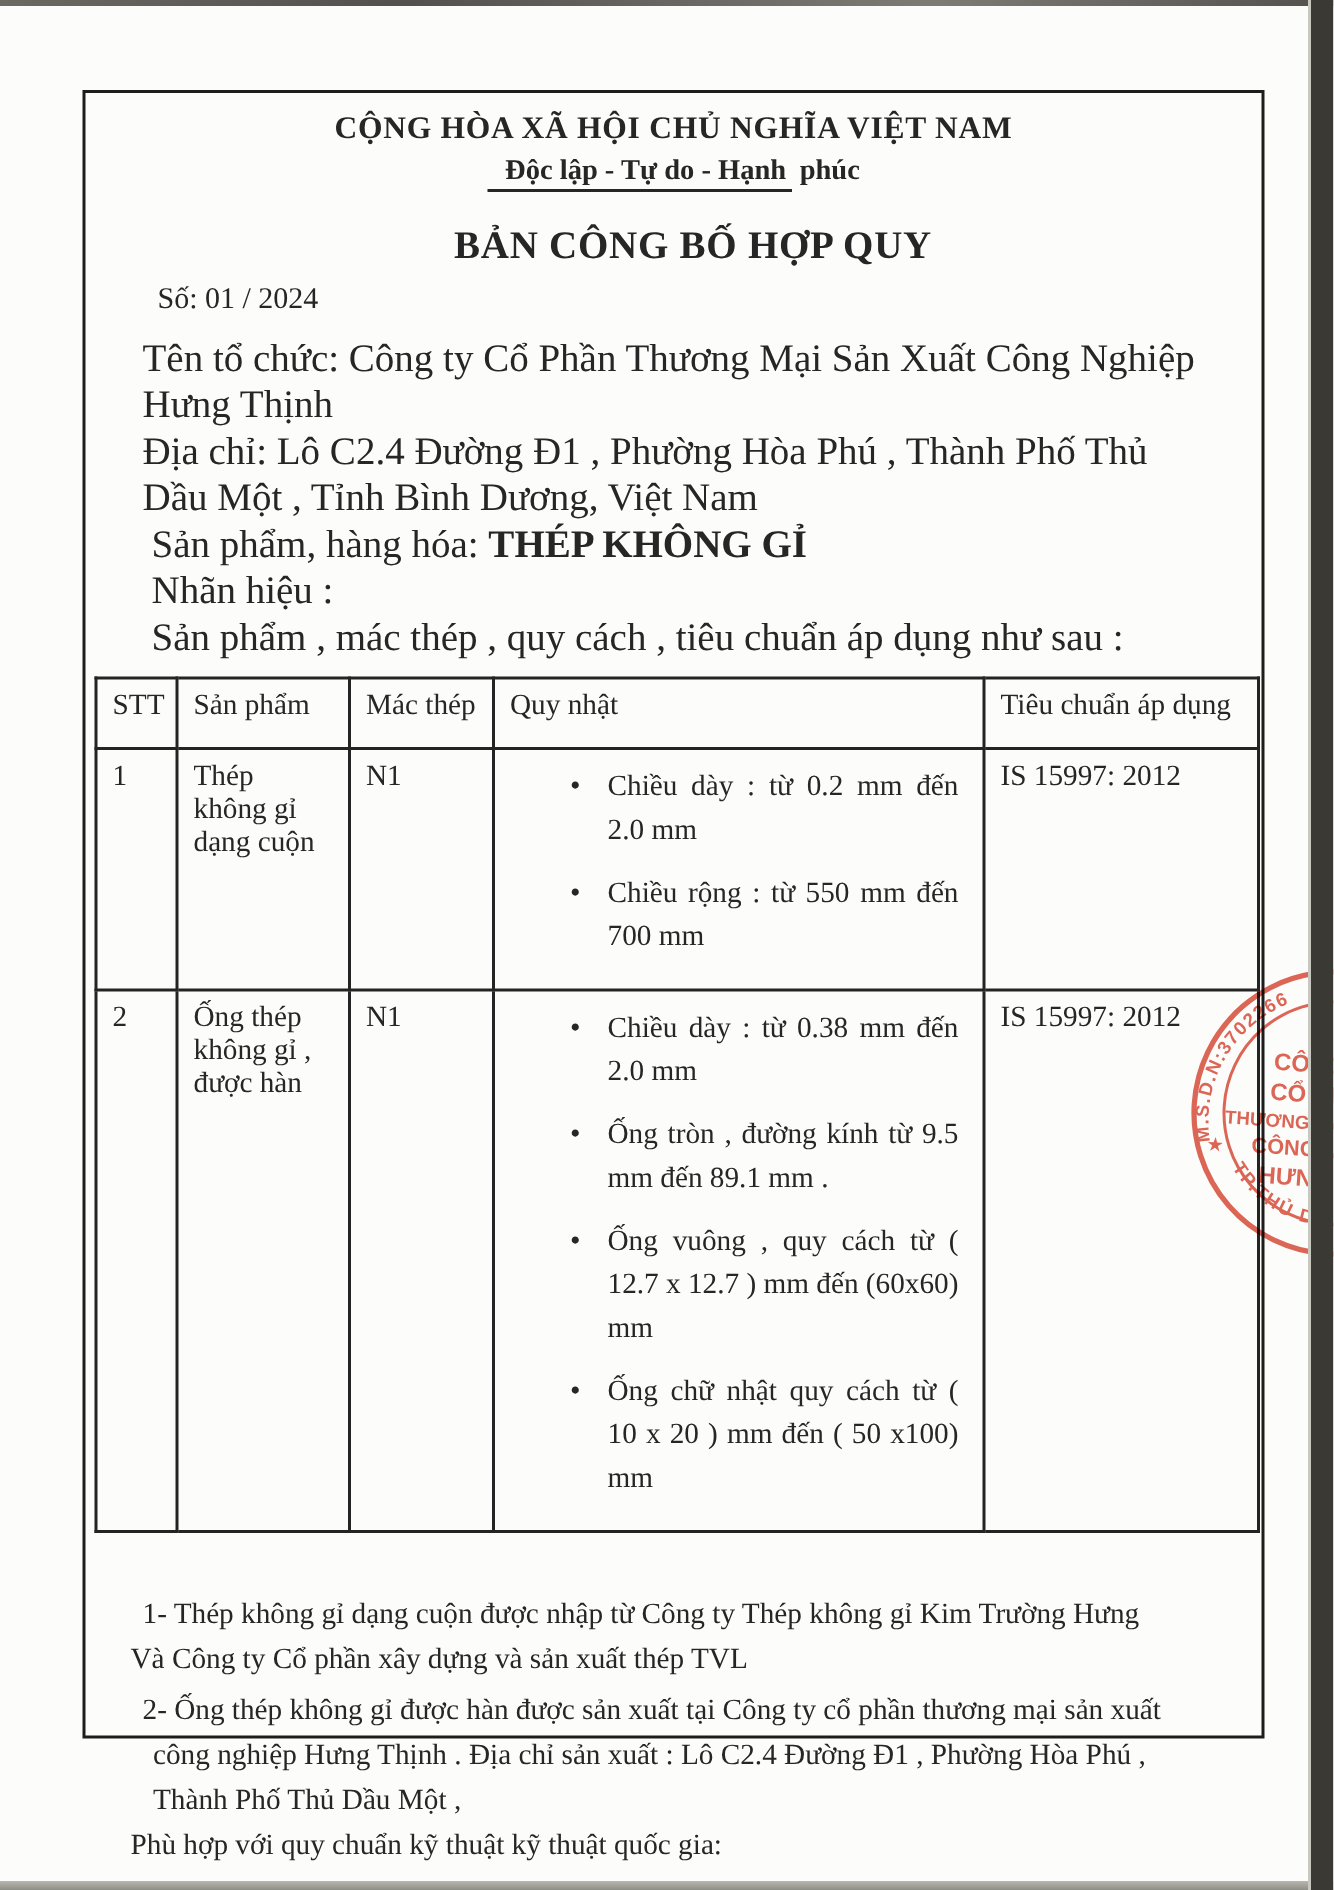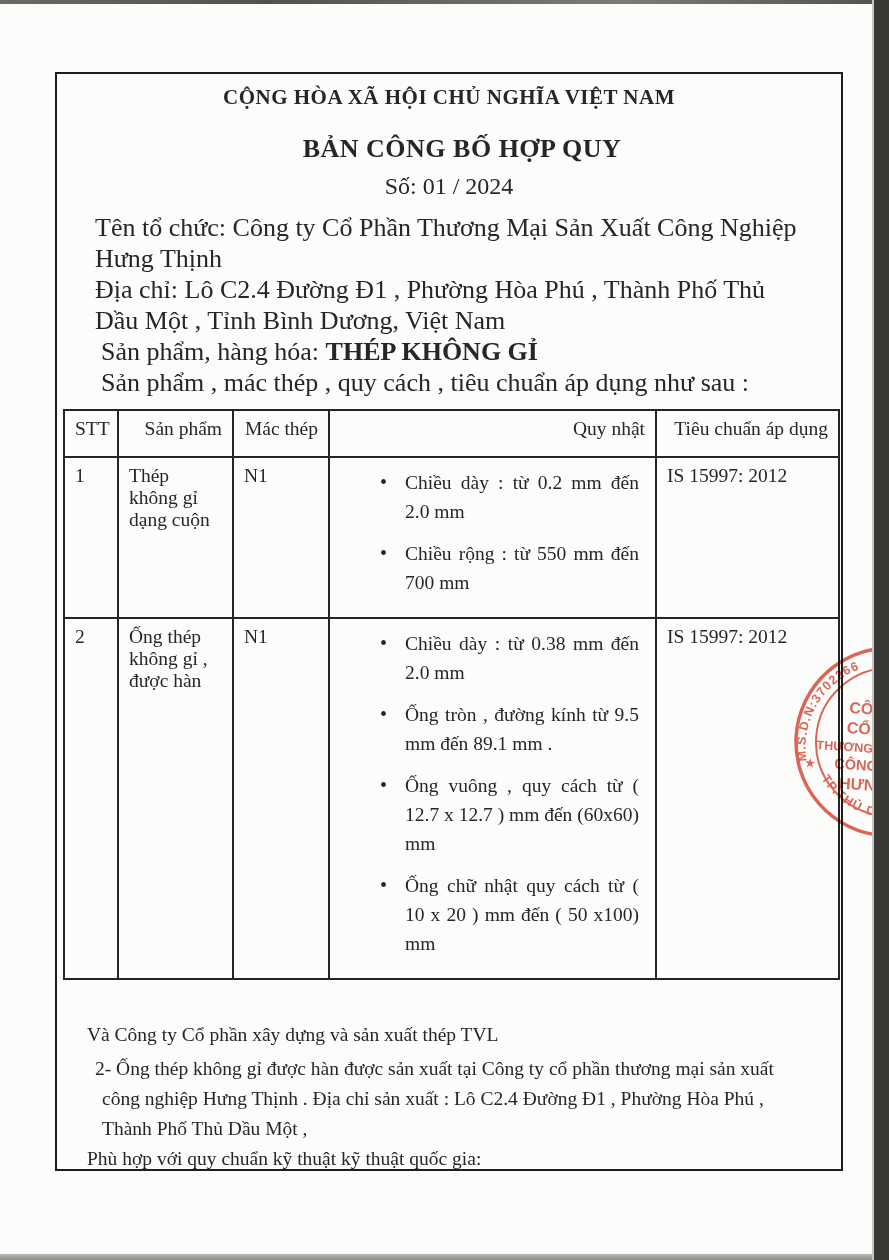--- a/index.html
+++ b/index.html
@@ -8,50 +8,50 @@
     overflow:hidden;font-family:"Liberation Serif","DejaVu Serif",serif;
     color:#262626;
   }
   
   .scan-top{position:absolute;left:0;top:0;width:889px;height:4px;background:linear-gradient(90deg,#6b6962,#53514c 30%,#7d7b74 70%,#53514c);z-index:6;}
   .scan-right{position:absolute;top:0;right:0;width:15px;height:1260px;background:#3a3934;border-left:2px solid #c9c8c0;z-index:6;}
   .scan-bottom{position:absolute;left:0;bottom:0;width:889px;height:6px;background:linear-gradient(#b9b8b0,#8f8e86);z-index:5;}
 
   
   .frame{
-    position:absolute;left:55px;top:72px;width:788px;height:1099px;
+    position:absolute;left:55px;top:60px;width:788px;height:1099px;
     border:2px solid #1d1d1d;box-sizing:border-box;z-index:2;
   }
 
   .nat-header{text-align:center;margin-top:11px;}
   .nat-line1{font-size:21px;font-weight:bold;letter-spacing:.5px;}
   .nat-line2{font-size:19px;font-weight:bold;margin-top:5px;}
   .nat-line2 .u{border-bottom:2px solid #262626;padding:0 4px 2px 12px;}
   .nat-line2 .tail{margin-left:5px;}
 
   .doc-title{text-align:center;font-size:26px;font-weight:bold;margin-top:24px;letter-spacing:.5px;padding-left:26px;}
-  .doc-num{text-align:center;font-size:24px;margin-top:9px;}
+  .doc-num{text-align:left;font-size:20px;margin-top:9px;margin-left:48px;}
 
   .info{margin:12px 28px 0 38px;font-size:26px;line-height:31px;}
   .info p{margin:0;}
   .info .indent{margin-left:6px;}
   .bold{font-weight:bold;margin-top:44px;}
 
   table.spec{
     border-collapse:collapse;table-layout:fixed;width:775px;
     margin:11px 0 0 6px;font-size:19.5px;
   }
   table.spec th,table.spec td{
     border:2px solid #242424;vertical-align:top;padding:7px 10px;
     font-weight:normal;text-align:left;box-sizing:border-box;
   }
   th.c-stt,td.c-stt{text-align:center;}
   td.c-mac{text-align:center;}
   td.c-sp{text-align:justify;padding-right:8px;}
-  tr.hrow th{height:47px;text-align:right;}
+  tr.hrow th{height:47px;}
   tr.r1 td{height:99px;}
   tr.r2 td{height:229px;}
   ul.qc{list-style:none;margin:3px 6px 0 36px;padding:0;}
   ul.qc li{position:relative;padding-left:29px;margin-bottom:13px;text-align:justify;line-height:29px;}
   ul.qc li::before{content:"•";position:absolute;left:4px;top:0;font-size:20px;}
 
   .notes{margin:40px 0 0 30px;width:751px;font-size:19.5px;line-height:30px;}
   .notes div{margin:0;}
   .n-first{margin-left:8px !important;}
   .n-cont2{margin-left:15px !important;}
@@ -90,29 +90,33 @@
       <text x="27" y="112" font-size="12.5">THƯƠNG MẠI S</text>
       <text x="46" y="130" font-size="14.5">CÔNG N</text>
       <text x="52" y="150" font-size="16">HƯNG T</text>
     </g>
   </svg>
 
   <div class="frame">
 
     <div class="nat-header">
       <div class="nat-line1">CỘNG HÒA XÃ HỘI CHỦ NGHĨA VIỆT NAM</div>
+      <div class="nat-line2">
+        <span class="u">Độc lập - Tự do - Hạnh</span><span class="tail">phúc</span>
+      </div>
     </div>
 
     <div class="doc-title">BẢN CÔNG BỐ HỢP QUY</div>
     <div class="doc-num">Số: 01 / 2024</div>
 
     <div class="info">
       <p>Tên tổ chức: Công ty Cổ Phần Thương Mại Sản Xuất Công Nghiệp Hưng Thịnh</p>
       <p>Địa chỉ: Lô C2.4 Đường Đ1 , Phường Hòa Phú , Thành Phố Thủ Dầu Một , Tỉnh Bình Dương, Việt Nam</p>
       <p class="indent"><span>Sản phẩm, hàng hóa: </span><span class="bold">THÉP KHÔNG GỈ</span></p>
+      <p class="indent">Nhãn hiệu :</p>
       <p class="indent">Sản phẩm , mác thép , quy cách , tiêu chuẩn áp dụng như sau :</p>
     </div>
 
     <table class="spec">
       <colgroup>
         <col style="width:54px">
           <col style="width:115px">
           <col style="width:96px">
           <col style="width:327px">
           <col style="width:183px">
@@ -148,20 +152,21 @@
             <li>Ống vuông , quy cách từ ( 12.7 x 12.7 ) mm đến (60x60) mm</li>
             <li>Ống chữ nhật quy cách từ ( 10 x 20 ) mm đến ( 50 x100) mm</li>
           </ul>
         </td>
         <td>IS 15997: 2012</td>
       </tr>
     </tbody>
       </table>
 
     <div class="notes">
+      <div class="n-first">1- Thép không gỉ dạng cuộn được nhập từ Công ty Thép không gỉ Kim Trường Hưng</div>
       <div>Và Công ty Cổ phần xây dựng và sản xuất thép TVL</div>
       <div class="n-first n-gap">2- Ống thép không gỉ được hàn được sản xuất tại Công ty cổ phần thương mại sản xuất</div>
       <div class="n-cont2">công nghiệp Hưng Thịnh . Địa chỉ sản xuất : Lô C2.4 Đường Đ1 , Phường Hòa Phú ,</div>
       <div class="n-cont2">Thành Phố Thủ Dầu Một ,</div>
       <div>Phù hợp với quy chuẩn kỹ thuật kỹ thuật quốc gia:</div>
 
     </div>
 
   </div>
 

